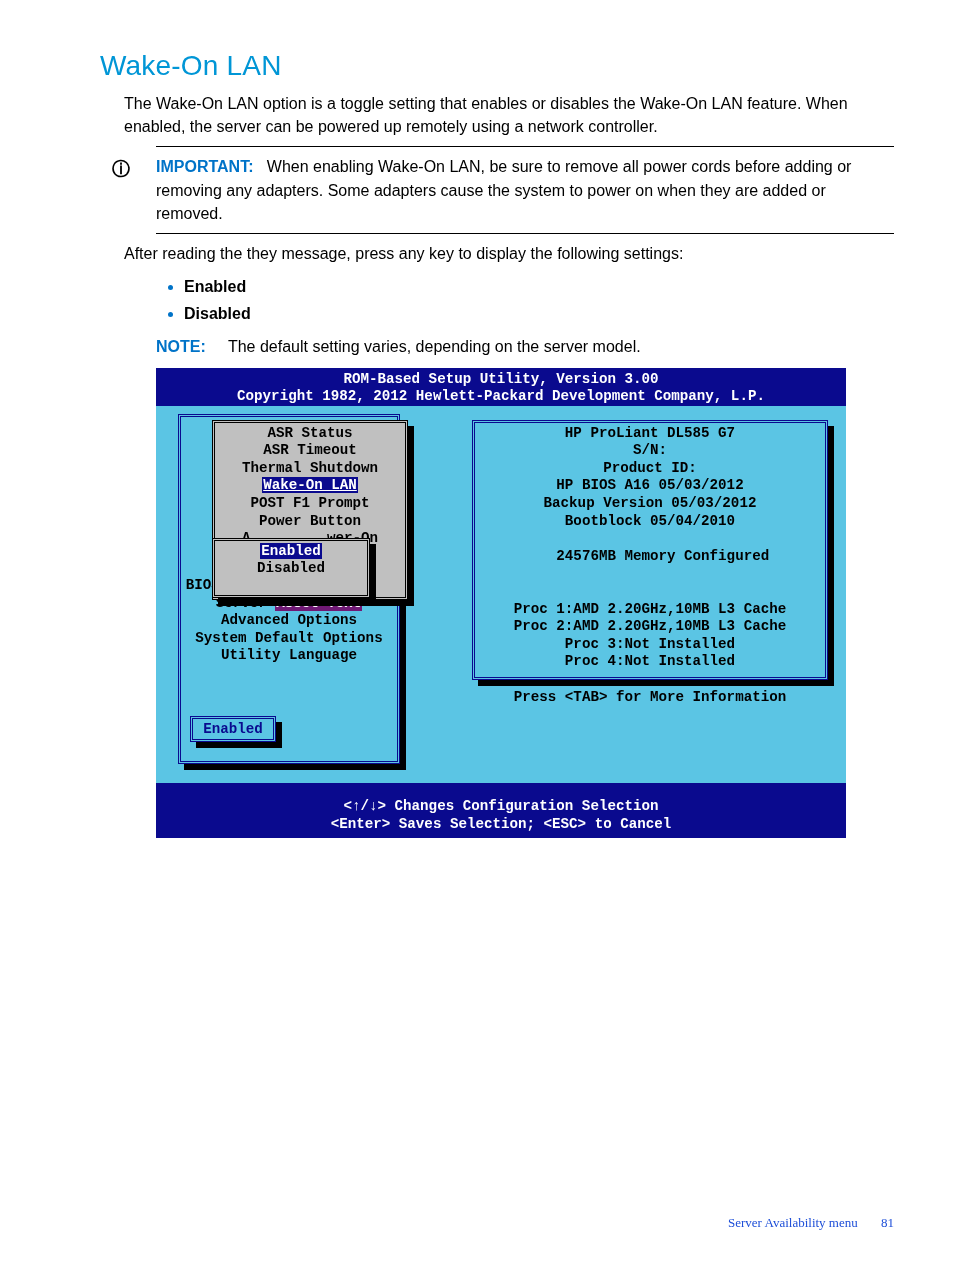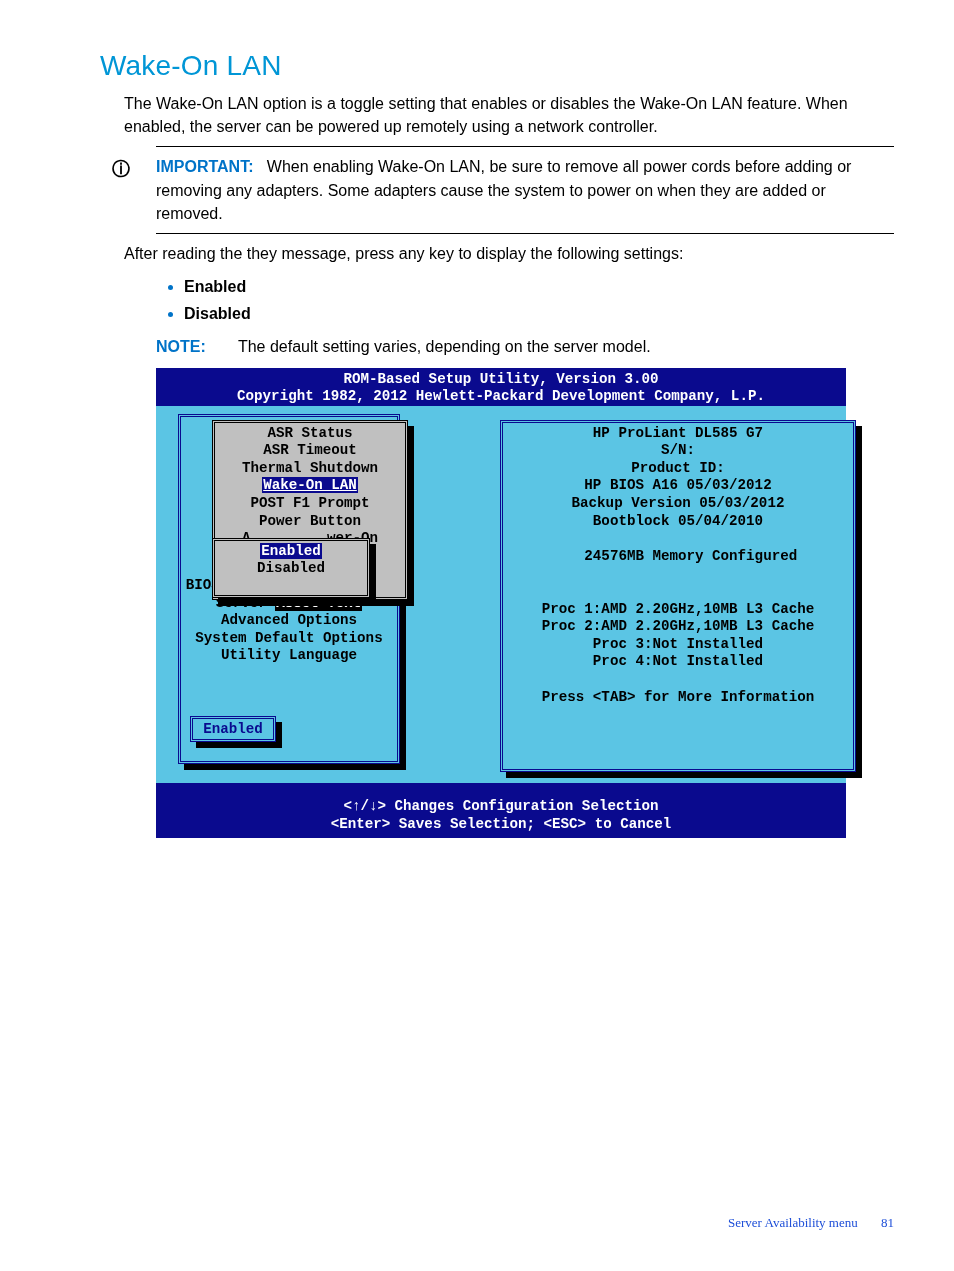--- a/index.html
+++ b/index.html
@@ -43,21 +43,21 @@
   .callout p { margin: 0 0 6px 56px; font-size: 16px; line-height: 1.45; }
   .strong-blue { color: #0073c8; font-weight: bold; }
   .strong-black { font-weight: bold; }
   ul.bullets {
     margin: 4px 0 10px 56px;
     padding-left: 28px;
   }
   ul.bullets li { font-size: 16px; line-height: 1.7; }
   ul.bullets li::marker { color: #0073c8; }
   .note-line { margin: 6px 0 12px 56px; font-size: 16px; }
-  .note-line .note-label { color: #0073c8; font-weight: bold; margin-right: 28px; }
+  .note-line .note-label { color: #0073c8; font-weight: bold; margin-right: 18px; }
 
   
   .bios-wrap {
     margin: 6px 0 0 56px;
     width: 690px;
   }
   .bios {
     font-family: "Courier New", monospace;
     font-size: 14.2px;
     line-height: 1.24;
@@ -87,29 +87,29 @@
     padding: 15px 4px 4px 4px;
     white-space: pre;
   }
   .panel {
     position: absolute;
     border: 3px double #0a0a8e;
     background: #5bc5e4;
     padding: 2px 4px;
     box-shadow: 6px 6px 0 #000;
   }
-  .panel.right { left: 316px; top: 14px; width: 356px; height: 352px; margin-left: 28px; }
+  .panel.right { left: 316px; top: 14px; width: 356px; height: 260px; }
   .panel.back  { left: 22px;  top: 8px;  width: 222px; height: 350px; }
   .panel.mid   { left: 56px;  top: 14px; width: 196px; height: 180px; background:#c0c0c0; border:3px double #000; }
   .panel.small { left: 56px;  top: 132px; width: 158px; height: 60px;  background:#c0c0c0; border:3px double #000; }
   .panel.status{ left: 34px;  top: 310px; width: 86px;  height: 26px; padding: 2px 6px; }
 
   .rline { white-space: pre; }
   .hl { background: #0a0a8e; color: #fff; padding: 0 1px; }
-  .hl-grey { background:#000000; color:#fff; padding:0 1px; }
+  .hl-grey { background:#701a75; color:#fff; padding:0 1px; }
   .wol-hl { text-decoration: underline; }
 
   
   .pg-footer {
     position: absolute;
     bottom: 40px;
     right: 60px;
     font-size: 13px;
     color: #1d4ed8;
     font-family: Liberation Serif, serif;

